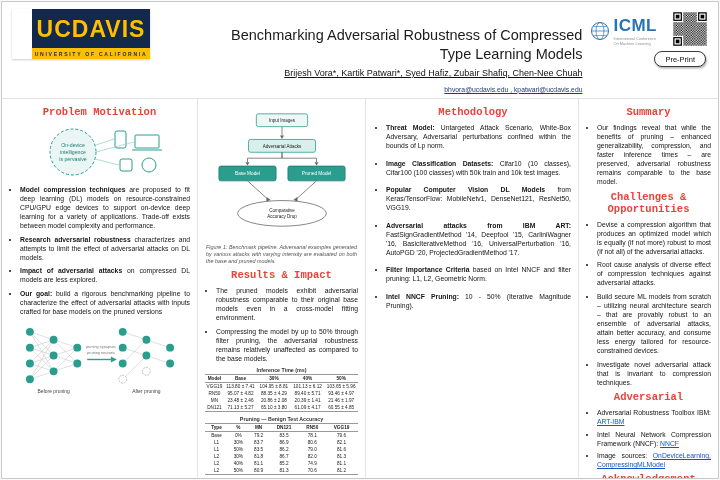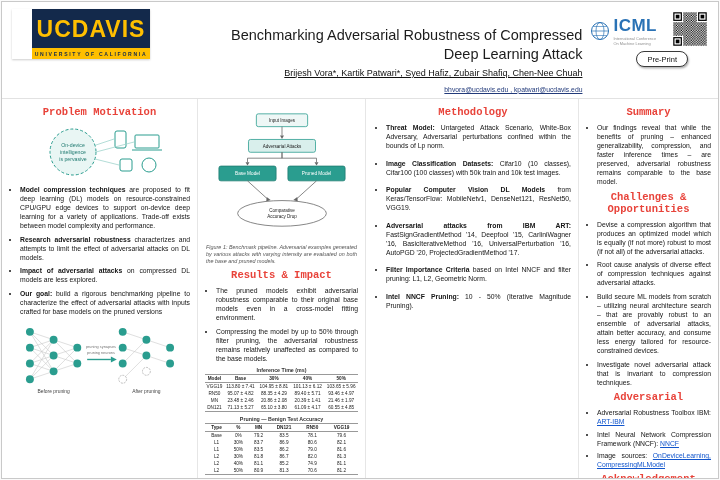--- a/index.html
+++ b/index.html
@@ -13,21 +13,21 @@
   .hdr-mid{flex:1;text-align:right;padding-top:1px;min-width:0;margin-top:16px;}
   .title{font-size:14.5px;color:#1c1c1c;line-height:1.3;}
   .authors{font-size:9px;margin-top:4px;color:#111;text-decoration:underline;}
   .emails{font-size:6.8px;margin-top:3px;color:#223a7a;text-decoration:underline;display:inline-block;cursor:pointer;}
   .hdr-right{flex:0 0 auto;display:flex;flex-direction:column;align-items:flex-end;gap:4px;padding-top:2px;}
   .hdr-right-top{display:flex;align-items:center;gap:15px;}
   .icml{display:flex;align-items:center;gap:3px;margin-top:4px;}
   .icml-text{color:#2a72b5;font-weight:bold;font-size:17px;letter-spacing:.5px;}
   .icml-sub{font-size:3.9px;color:#909090;line-height:1.35;text-align:left;}
   .qr{width:36px;height:36px;}
-  .preprint{border:1px solid #3a3a3a;border-radius:9px;padding:2.5px 10px;font-size:7.5px;background:#fff;box-shadow:1px 1.5px 2px rgba(0,0,0,.3);cursor:pointer;margin-right:20px;}
+  .preprint{border:1px solid #3a3a3a;border-radius:9px;padding:2.5px 10px;font-size:7.5px;background:#fff;box-shadow:1px 1.5px 2px rgba(0,0,0,.3);cursor:pointer;margin-right:2px;}
   
   .main{flex:1;display:flex;min-height:0;}
   .col{padding:4px 7px;overflow:hidden;}
   .col+.col{border-left:1px solid #e6e6e6;}
   .col1{width:181px;flex:0 0 auto;}
   .col2{width:153px;flex:0 0 auto;}
   .col3{width:196px;flex:0 0 auto;padding-left:9px;}
   .col4{flex:1;min-width:0;}
   h2{color:#e8433a;font-size:10.5px;font-weight:600;text-align:center;margin:3px 0 5px 0;font-family:Liberation Mono, monospace;}
   ul{margin:0;padding-left:11px;list-style:disc outside;}
@@ -52,21 +52,21 @@
 
   <div class="hdr">
     <div class="ucd">
       <div class="ucd-top">UCDAVIS</div>
       <div class="ucd-bot">UNIVERSITY OF CALIFORNIA</div>
     </div>
 
     <div class="hdr-mid">
       <div class="title">
         <span>Benchmarking Adversarial Robustness of Compressed</span><br>
-        <span>Deep Learning Attack</span>
+        <span>Type Learning Models</span>
       </div>
       <div class="authors">Brijesh Vora*, Kartik Patwari*, Syed Hafiz, Zubair Shafiq, Chen-Nee Chuah</div>
       <a class="emails">bhvora@ucdavis.edu , kpatwari@ucdavis.edu</a>
     </div>
 
     <div class="hdr-right">
       <div class="hdr-right-top">
         <div class="icml">
           <svg class="icml-icon" viewBox="0 0 20 20" width="20" height="20">
             <circle cx="10" cy="10" r="8.5" fill="none" stroke="#2a72b5" stroke-width="1"></circle>

